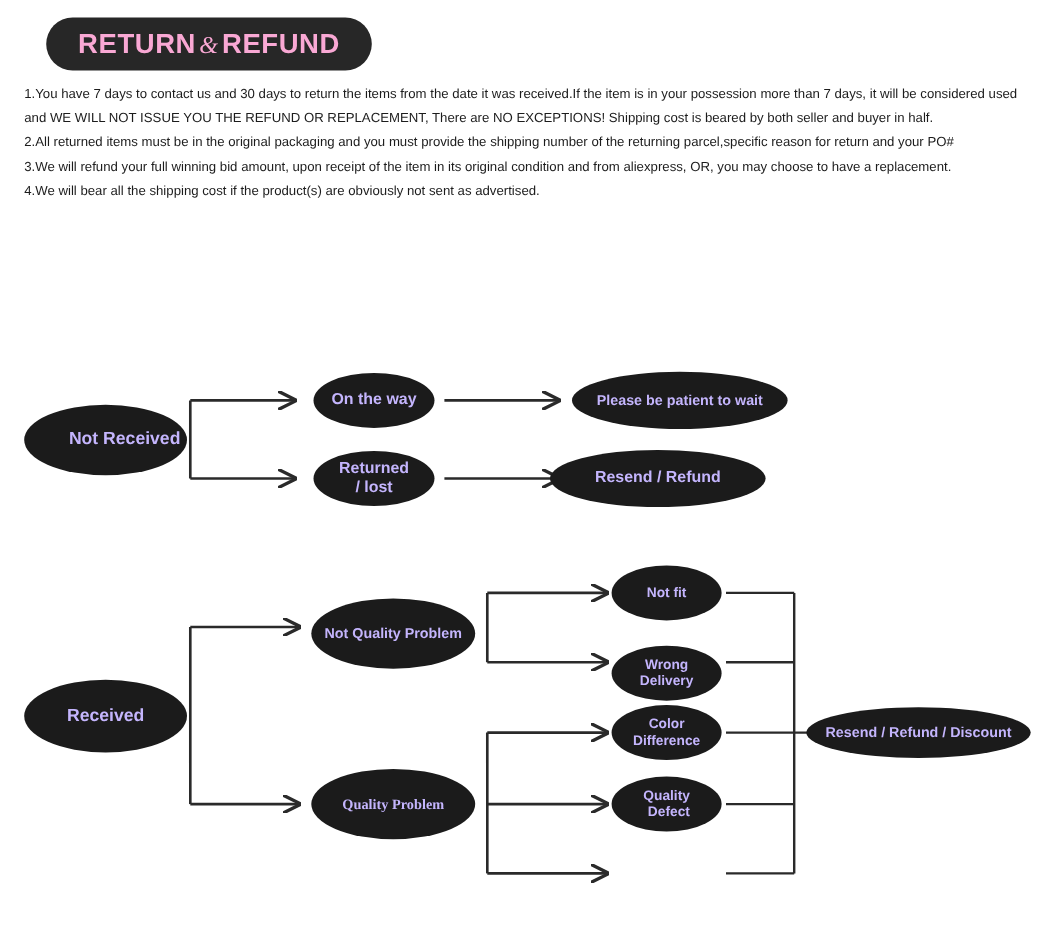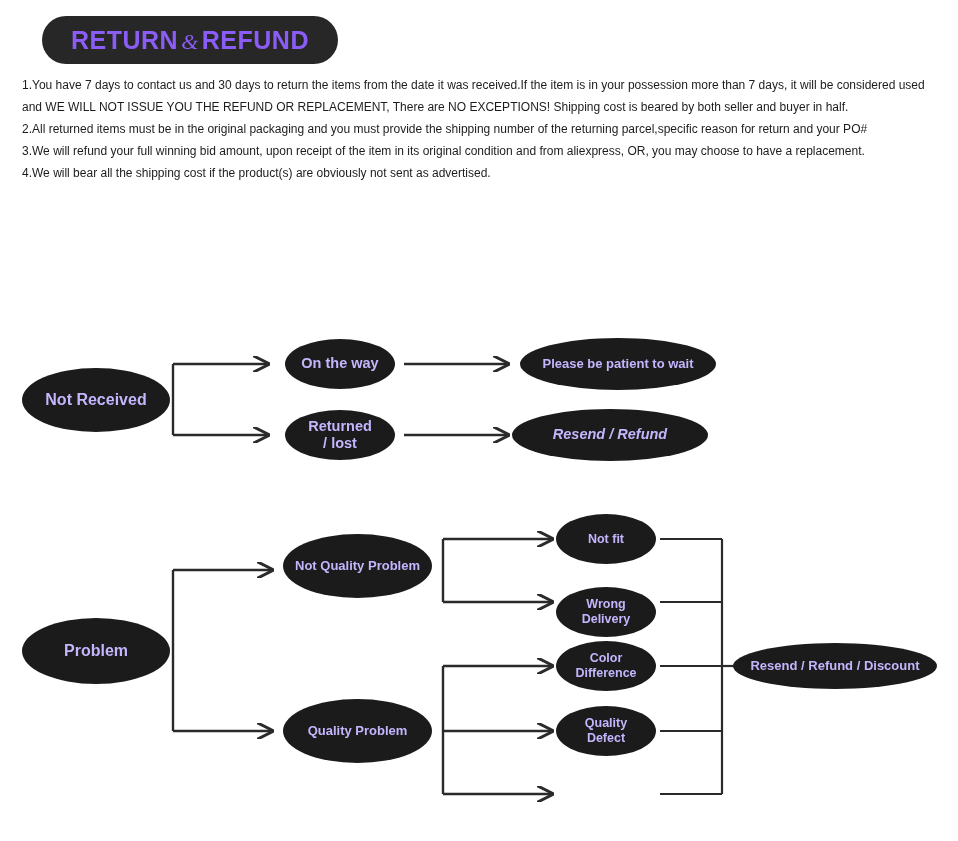--- a/index.html
+++ b/index.html
@@ -28,21 +28,21 @@
     top: 16px;
     width: 296px;
     height: 48px;
     background: #272727;
     border-radius: 26px;
     display: flex;
     align-items: center;
     justify-content: center;
   }
   .title-text {
-    color: #8b5cf6;
+    color: #f9a8d4;
     font-size: 25px;
     font-weight: bold;
     letter-spacing: 0.5px;
     white-space: nowrap;
   }
   .title-amp {
     font-weight: normal;
     font-family: "Liberation Serif", serif;
     font-size: 22px;
     font-style: italic;
@@ -122,34 +122,34 @@
       </defs>
 
       <path d="M 173 34 L 173 105" stroke="#2a2a2a" stroke-width="2.4" fill="none"></path>
       <path d="M 173 34 L 268 34" stroke="#2a2a2a" stroke-width="2.4" fill="none" marker-end="url(#arrow1)"></path>
       <path d="M 173 105 L 268 105" stroke="#2a2a2a" stroke-width="2.4" fill="none" marker-end="url(#arrow1)"></path>
 
       <path d="M 404 34 L 508 34" stroke="#2a2a2a" stroke-width="2.4" fill="none" marker-end="url(#arrow1)"></path>
       <path d="M 404 105 L 508 105" stroke="#2a2a2a" stroke-width="2.4" fill="none" marker-end="url(#arrow1)"></path>
     </svg>
 
-    <div class="node sz-lg" style="left:22px; top:368px; width:148px; height:64px; margin-top:-330px;">
+    <div class="node sz-lg" style="left:22px; top:368px; width:148px; height:64px; margin-top:-330px;justify-content:flex-end;">
       <span class="node-label">Not Received</span>
     </div>
     <div class="node sz-md" style="left:285px; top:9px; width:110px; height:50px;">
       <span class="node-label">On the way</span>
     </div>
     <div class="node sz-md" style="left:285px; top:80px; width:110px; height:50px;">
       <span class="node-label">Returned
 /  lost</span>
     </div>
     <div class="node sz-sm" style="left:520px; top:8px; width:196px; height:52px;">
       <span class="node-label">Please be patient to wait</span>
     </div>
-    <div class="node sz-md" style="left:512px; top:79px; width:196px; height:52px;font-style:italic;">
+    <div class="node sz-md" style="left:500px; top:79px; width:196px; height:52px;">
       <span class="node-label">Resend / Refund</span>
     </div>
   </div>
 
   <div class="flow" id="flow-two">
     <svg class="flow-svg" width="958" height="346">
       <defs>
         <marker id="arrow2" viewBox="0 0 10 10" refX="9" refY="5" markerWidth="7" markerHeight="7" orient="auto-start-reverse">
           <path d="M 0 0 L 10 5 L 0 10" fill="none" stroke="#2a2a2a" stroke-width="1.8"></path>
         </marker>
@@ -171,42 +171,42 @@
       <path d="M 660 44 L 722 44" stroke="#2a2a2a" stroke-width="2.2" fill="none"></path>
       <path d="M 660 107 L 722 107" stroke="#2a2a2a" stroke-width="2.2" fill="none"></path>
       <path d="M 660 171 L 722 171" stroke="#2a2a2a" stroke-width="2.2" fill="none"></path>
       <path d="M 660 236 L 722 236" stroke="#2a2a2a" stroke-width="2.2" fill="none"></path>
       <path d="M 660 299 L 722 299" stroke="#2a2a2a" stroke-width="2.2" fill="none"></path>
       <path d="M 722 44 L 722 299" stroke="#2a2a2a" stroke-width="2.2" fill="none"></path>
       <path d="M 722 171 L 740 171" stroke="#2a2a2a" stroke-width="2.2" fill="none"></path>
     </svg>
 
     <div class="node sz-lg" style="left:22px; top:123px; width:148px; height:66px;">
-      <span class="node-label">Problem</span>
-    </div>
-
-    <div class="node sz-sm" style="left:283px; top:39px; width:149px; height:64px;">
+      <span class="node-label">Received</span>
+    </div>
+
+    <div class="node sz-sm" style="left:283px; top:49px; width:149px; height:64px;">
       <span class="node-label">Not Quality Problem</span>
     </div>
-    <div class="node sz-sm" style="left:283px; top:204px; width:149px; height:64px;">
+    <div class="node sz-sm" style="left:283px; top:204px; width:149px; height:64px;font-family:Liberation Serif, serif;">
       <span class="node-label">Quality Problem</span>
     </div>
 
     <div class="node sz-xs" style="left:556px; top:19px; width:100px; height:50px;">
       <span class="node-label">Not fit</span>
     </div>
     <div class="node sz-xs" style="left:556px; top:92px; width:100px; height:50px;">
       <span class="node-label">Wrong
 Delivery</span>
     </div>
     <div class="node sz-xs" style="left:556px; top:146px; width:100px; height:50px;">
       <span class="node-label">Color
 Difference</span>
     </div>
-    <div class="node sz-xs" style="left:556px; top:211px; width:100px; height:50px;">
+    <div class="node sz-xs" style="left:556px; top:211px; width:100px; height:50px;text-align:right;">
       <span class="node-label">Quality
 Defect</span>
     </div>
 
     <div class="node sz-sm" style="left:733px; top:148px; width:204px; height:46px;">
       <span class="node-label">Resend / Refund / Discount</span>
     </div>
   </div>
 
 </div>

